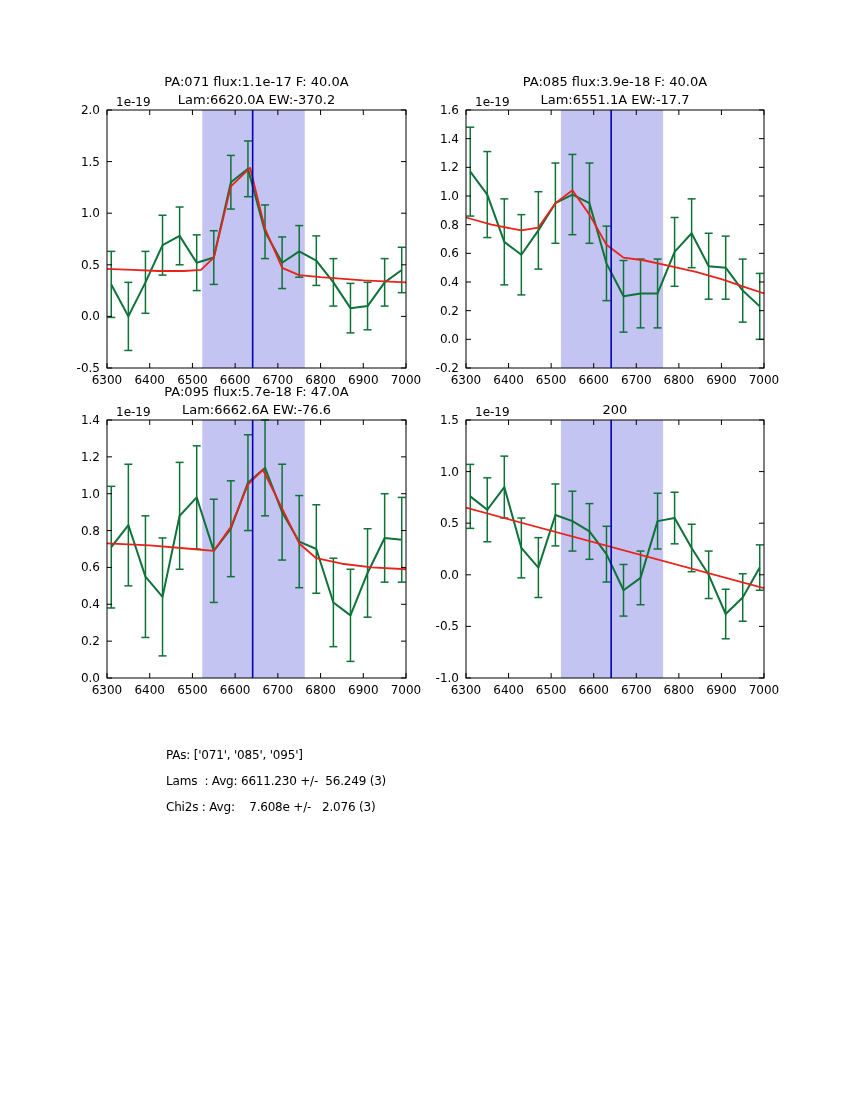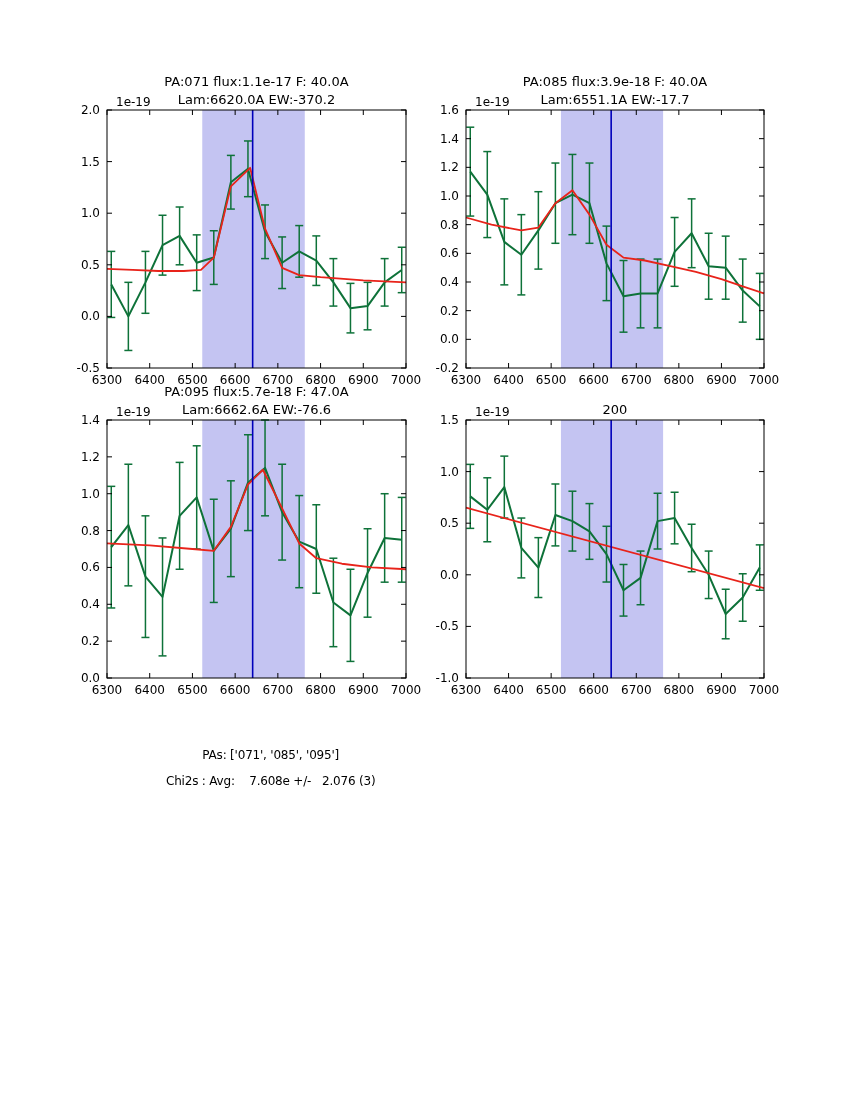--- a/index.html
+++ b/index.html
@@ -23,21 +23,20 @@
     left: 166px;
     top: 742px;
     color: #000000;
     font-size: 12px;
     letter-spacing: -0.2px;
   }
   .stats-line {
     white-space: pre;
     line-height: 26px;
     height: 26px;
-    text-align: center;
   }
 </style>
 </head>
 <body>
 
 <div id="figure">
   <svg id="charts-svg" width="850" height="1100" viewBox="0 0 850 1100">
       <g>
         <rect x="107" y="110" width="299" height="258" fill="#ffffff"></rect>
         <rect x="202.25285714285712" y="110" width="102.51428571428573" height="258" fill="#c4c4f2"></rect>
@@ -504,15 +503,16 @@
           <text x="459" y="475.6" text-anchor="end">1.0</text>
           <text x="459" y="424" text-anchor="end">1.5</text>
         </g>
         <text x="475" y="416" font-size="12px" font-family="&quot;DejaVu Sans&quot;, sans-serif" fill="#000000">1e-19</text>
         <text x="615" y="414" text-anchor="middle" font-size="13px" font-family="&quot;DejaVu Sans&quot;, sans-serif" fill="#000000">200</text>
       </g>
     </svg>
 
   <div id="stats-block">
     <div class="stats-line">PAs: ['071', '085', '095']</div>
+    <div class="stats-line">Lams  : Avg: 6611.230 +/-  56.249 (3)</div>
     <div class="stats-line">Chi2s : Avg:    7.608e +/-   2.076 (3)</div>
   </div>
 </div>
 
 </body></html>

